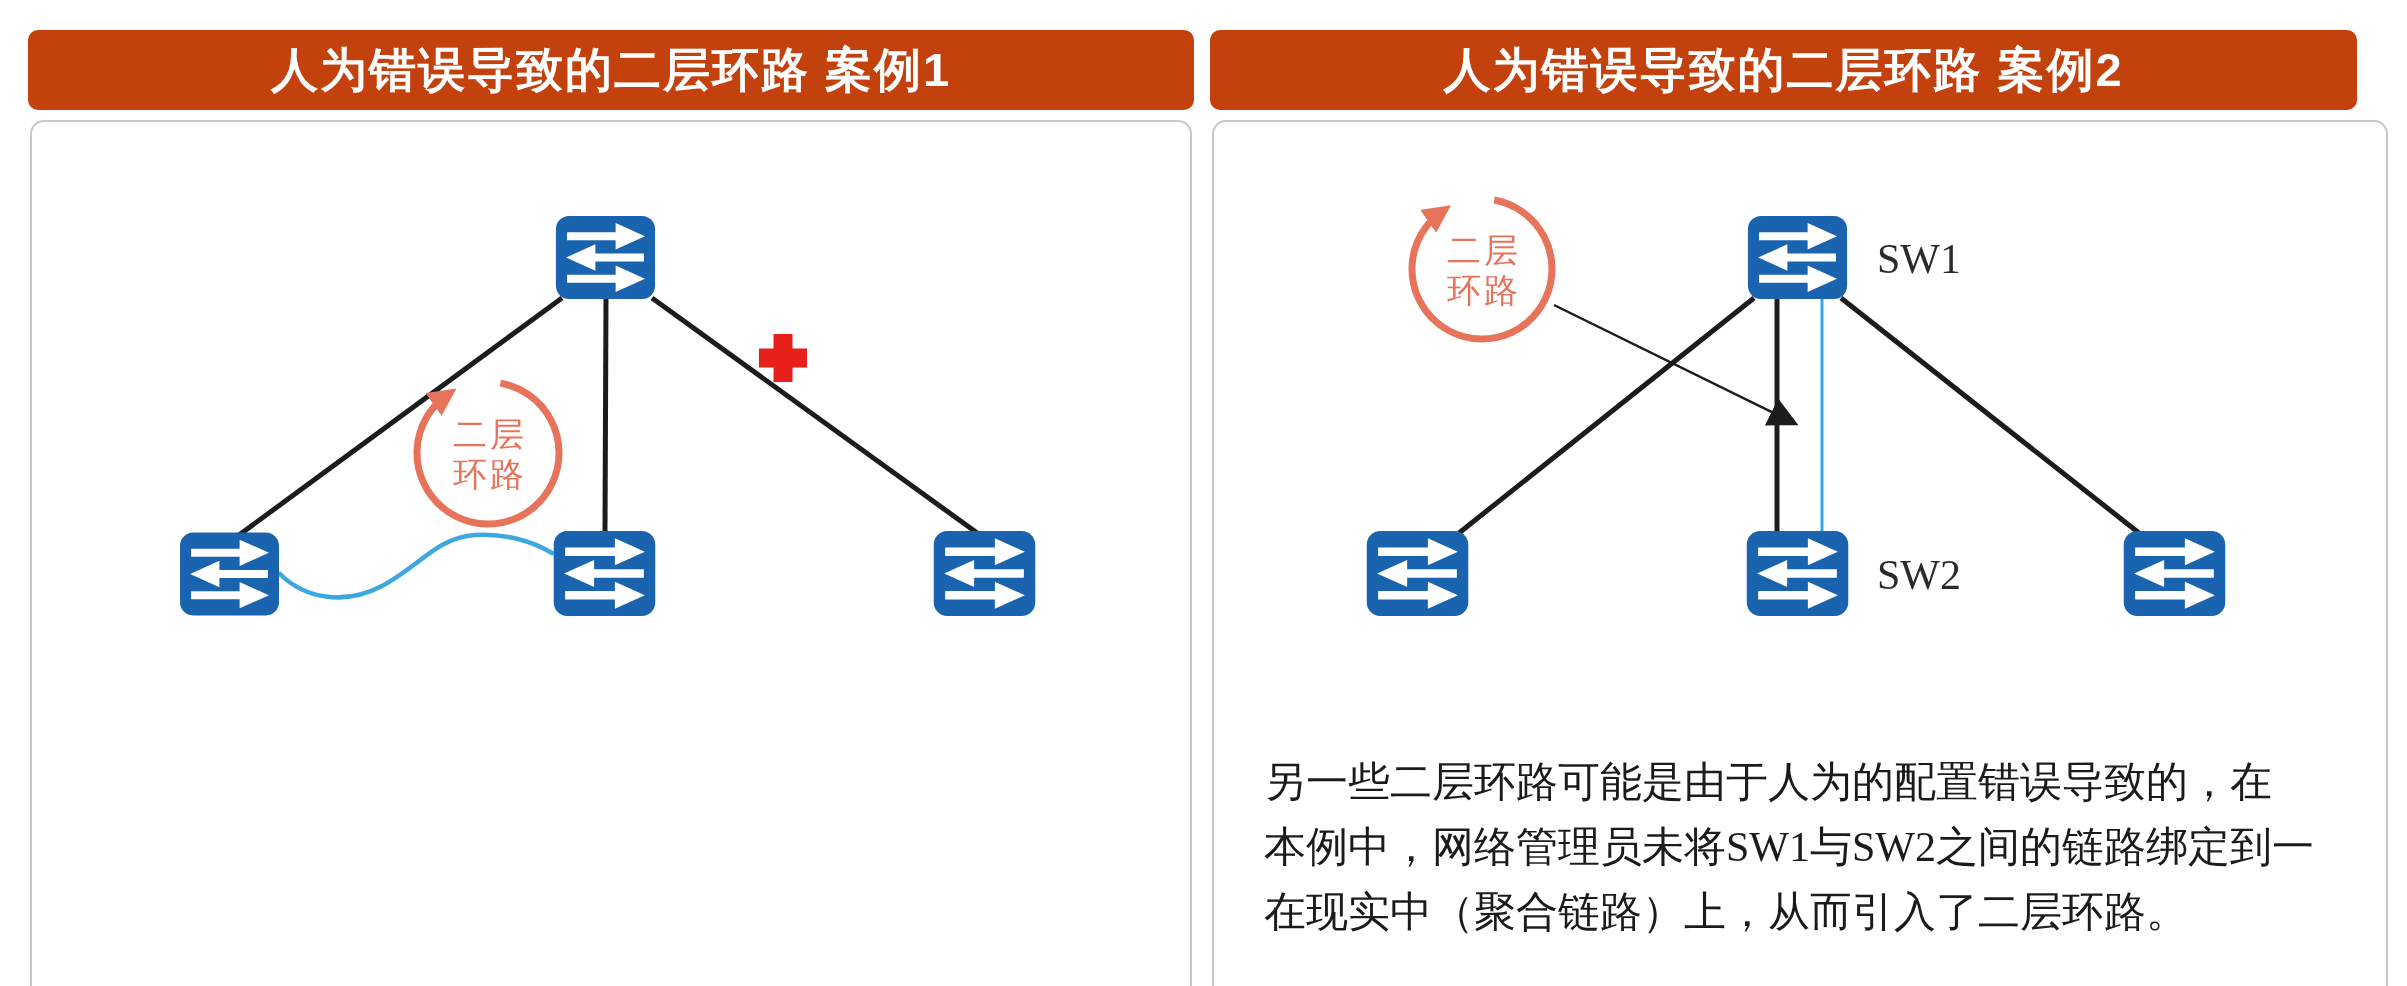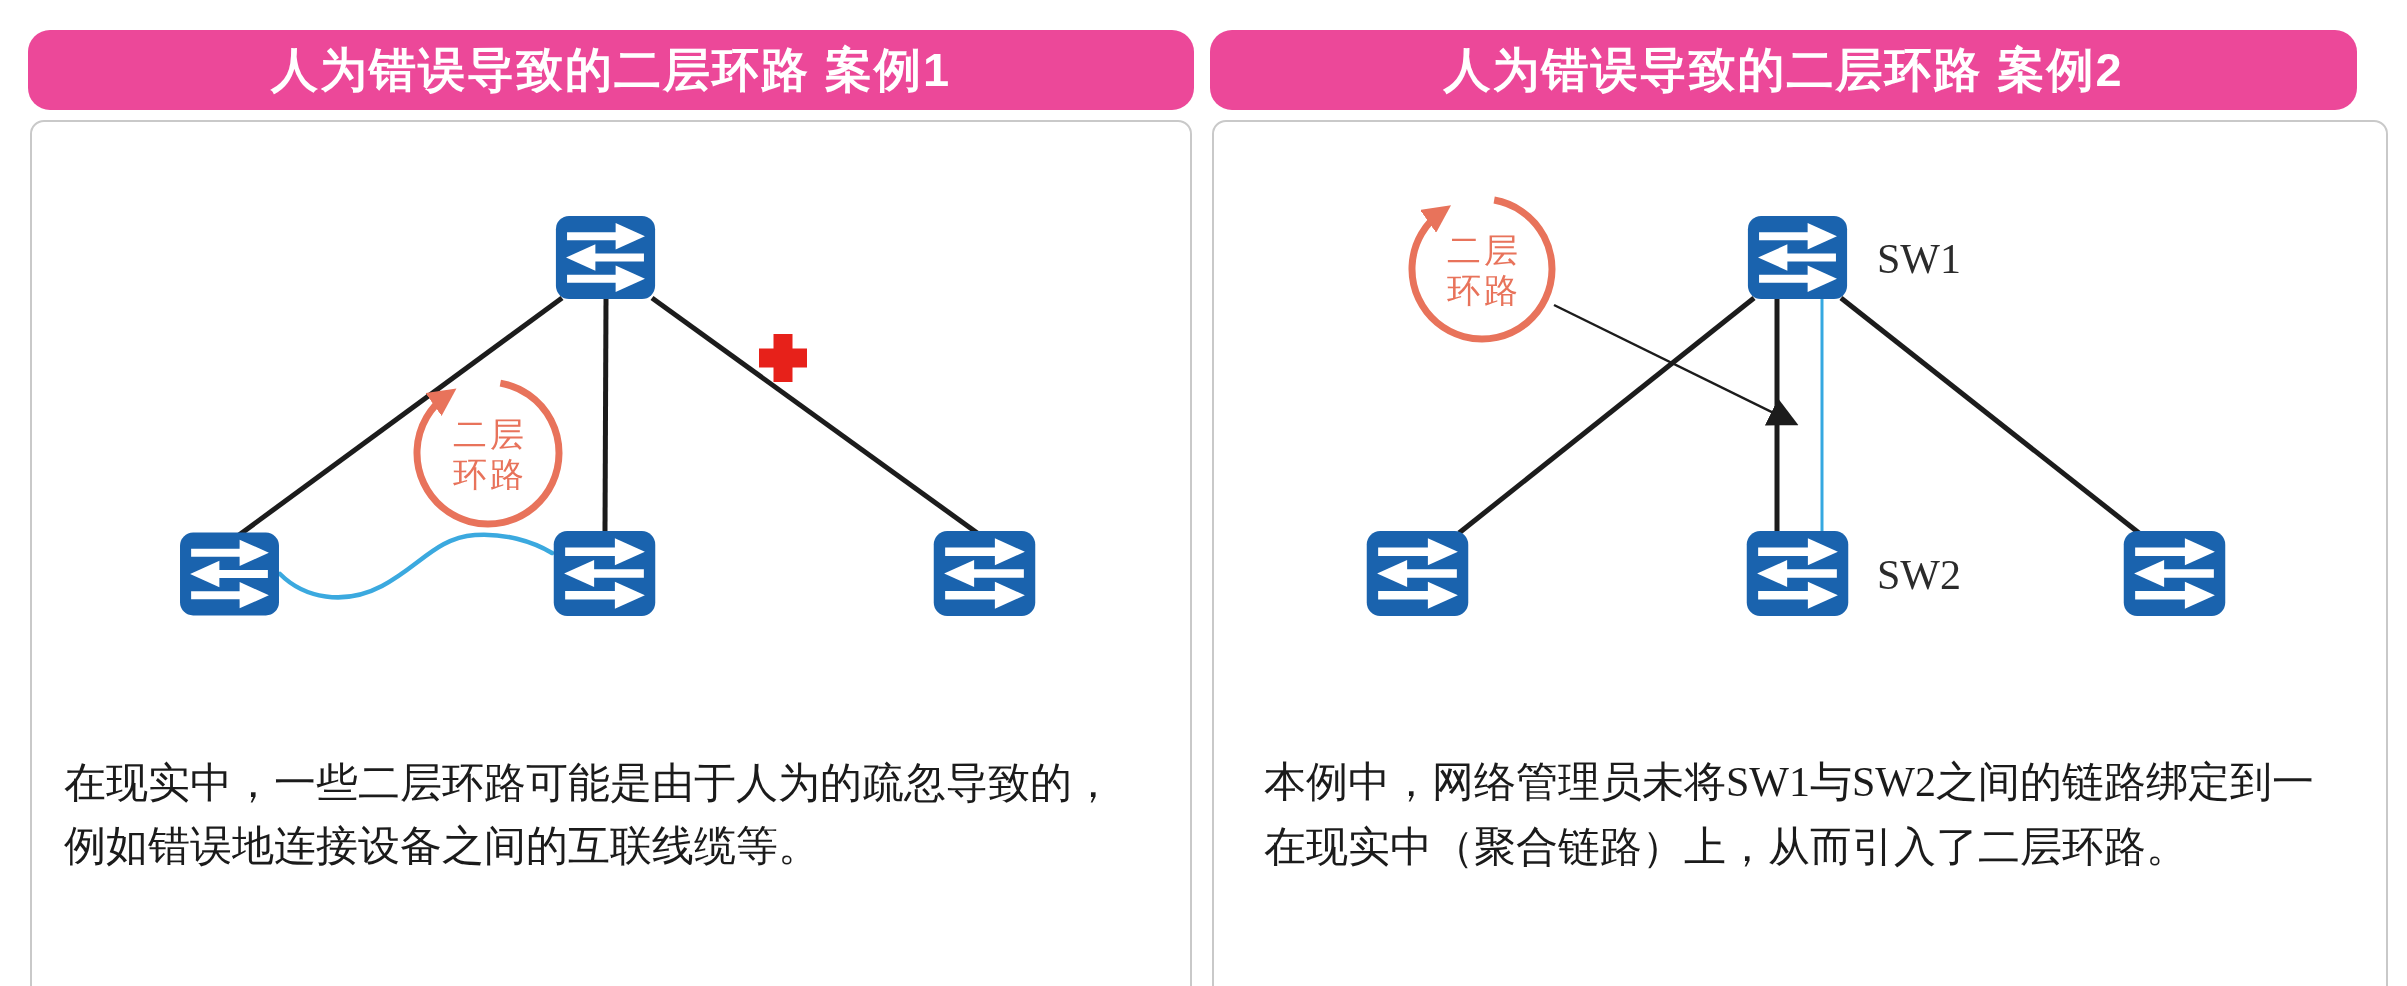--- a/index.html
+++ b/index.html
@@ -1,22 +1,22 @@
 <!DOCTYPE html>
 <html><head>
 <meta charset="utf-8">
 <style>
   html,body{margin:0;padding:0;background:#ffffff;}
   .canvas{
     position:relative;width:2407px;height:986px;background:#ffffff;
     overflow:hidden;font-family:"Liberation Sans",sans-serif;
   }
   .panel-header{
-    position:absolute;top:30px;height:80px;border-radius:22px;
-    background:#ec4899;color:#ffffff;font-weight:700;font-size:47px;
+    position:absolute;top:30px;height:80px;border-radius:10px;
+    background:#c2410c;color:#ffffff;font-weight:700;font-size:47px;
     display:flex;align-items:center;justify-content:center;
     letter-spacing:2px;font-family:"Liberation Sans",sans-serif;
   }
   .panel-box{
     position:absolute;top:120px;height:900px;background:#ffffff;
     border:2px solid #c9c9c9;border-radius:14px;box-sizing:border-box;
   }
   .diagram{position:absolute;left:0;top:0;}
   .desc{
     position:absolute;font-family:"Liberation Serif",serif;
@@ -64,24 +64,20 @@
       <text class="loop-text" x="458" y="364" text-anchor="middle">环路</text>
 
       <path transform="translate(751,236)" d="M-9.5 -24 H9.5 V-9.5 H24 V9.5 H9.5 V24 H-9.5 V9.5 H-24 V-9.5 H-9.5 Z" fill="#E7211A"></path>
 
       <use href="#sw" x="521" y="93" width="105" height="85"></use>
       <use href="#sw" x="147" y="409" width="101" height="86"></use>
       <use href="#sw" x="520" y="408" width="105" height="87"></use>
       <use href="#sw" x="900" y="408" width="105" height="87"></use>
     </svg>
 
-    <div class="desc" style="left:32px;top:630px">
-      <div>在现实中，一些二层环路可能是由于人为的疏忽导致的，</div>
-      <div>例如错误地连接设备之间的互联线缆等。</div>
-    </div>
   </div>
 
   <div class="panel-header" style="left:1210px;width:1147px">人为错误导致的二层环路 案例2</div>
 
   <div class="panel-box" style="left:1212px;width:1176px">
 
     <svg class="diagram" width="1176" height="560" viewBox="0 0 1176 560">
 
       <line x1="540" y1="176" x2="245" y2="411" stroke="#1c1c1c" stroke-width="5"></line>
       <line x1="627" y1="176" x2="925" y2="411" stroke="#1c1c1c" stroke-width="5"></line>
@@ -97,18 +93,19 @@
       <use href="#sw" x="531" y="93" width="105" height="85"></use>
       <use href="#sw" x="531" y="408" width="105" height="87"></use>
       <use href="#sw" x="151" y="408" width="105" height="87"></use>
       <use href="#sw" x="908" y="408" width="105" height="87"></use>
 
       <text class="sw-label" x="663" y="151">SW1</text>
       <text class="sw-label" x="663" y="467">SW2</text>
     </svg>
 
     <div class="desc" style="left:50px;top:628px;line-height:65px">
+      <div>另一些二层环路可能是由于人为的配置错误导致的，在</div>
       <div>本例中，网络管理员未将SW1与SW2之间的链路绑定到一</div>
       <div>在现实中（聚合链路）上，从而引入了二层环路。</div>
     </div>
   </div>
 
 </div>
 
 </body></html>

